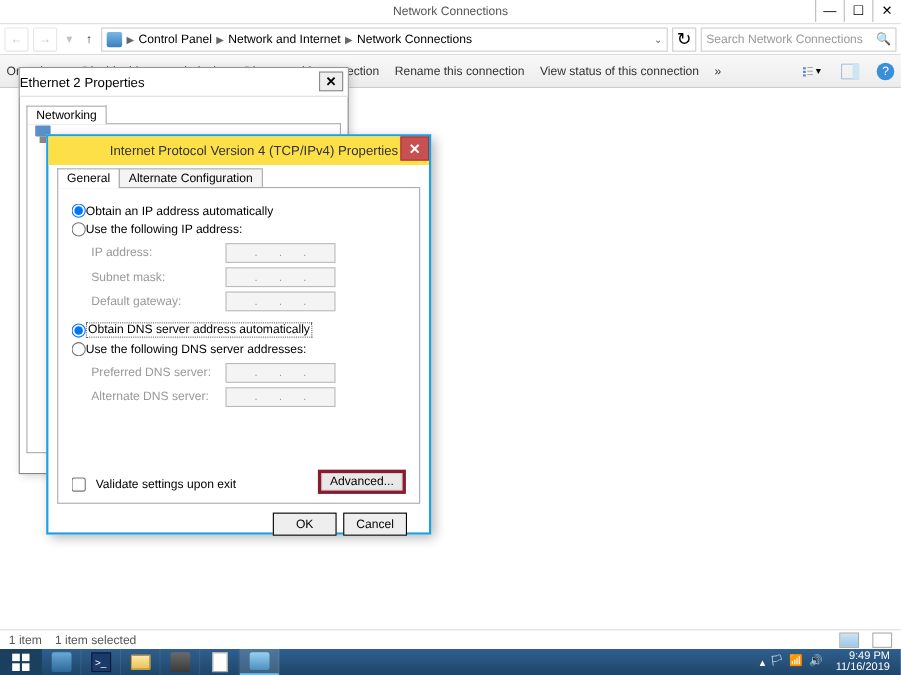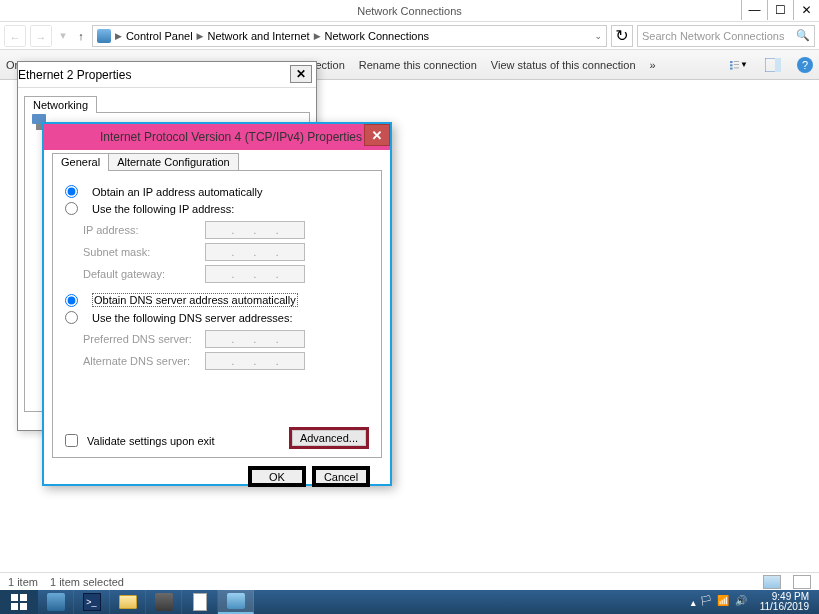--- a/index.html
+++ b/index.html
@@ -33,41 +33,41 @@
 .eth2win { position: absolute; left: 17px; top: 61px; width: 300px; height: 370px; background: #fff; border: 1px solid #888; box-shadow: 2px 2px 8px rgba(0,0,0,0.2); }
 .eth2win .hdr { height: 26px; background: #fff; display: flex; align-items: center; justify-content: flex-start; font-size: 12px; position: relative; border-bottom: 1px solid #ddd; }
 .eth2win .hdr .xbtn { position: absolute; right: 4px; top: 3px; width: 22px; height: 18px; border: 1px solid #888; background: #eee; display: flex; align-items: center; justify-content: center; font-size: 12px; font-weight: bold;}
 .eth2win .tabs { margin: 6px; }
 .eth2win .tab { display: inline-block; border: 1px solid #aaa; border-bottom: none; padding: 2px 8px; font-size: 11px; background: #fff; position: relative; top: 1px;}
 .eth2win .tabbody { border: 1px solid #aaa; height: 300px; background: #fff;}
 .eth2win .adapter-icon { position:absolute; left: 12px; top: 48px; width: 18px; height: 22px; }
 
 
 .ipv4win { position: absolute; left: 42px; top: 122px; width: 350px; height: 364px; background: #fff; border: 2px solid #1ba1e2; box-shadow: 3px 3px 10px rgba(0,0,0,0.3);}
-.ipv4win .hdr { height: 26px; background: #ec4899; display: flex; align-items: center; justify-content: flex-end; font-size: 12px; position: relative; padding-right: 28px;}
+.ipv4win .hdr { height: 26px; background: #fde047; display: flex; align-items: center; justify-content: flex-end; font-size: 12px; position: relative; padding-right: 28px;}
 .ipv4win .hdr .title { color: #333; font-size: 12px;}
 .ipv4win .hdr .xbtn { position: absolute; right: 0; top: 0; width: 26px; height: 22px; background: #c75050; border: 1px solid #a83838; color: #fff; display: flex; align-items: center; justify-content: center; font-weight: bold; font-size: 13px;}
 .ipv4win .inner { padding: 2px 8px 8px 8px; }
 .ipv4win .tabs { display:flex; font-size: 11px; position: relative; top: 1px; z-index: 1;}
 .ipv4win .tab { border: 1px solid #aaa; border-bottom: none; padding: 2px 8px; background: #fff; margin-right: -1px;}
 .ipv4win .tab.inactive { background: #f4f4f4; border-bottom: 1px solid #aaa;}
 .ipv4win .tabbody { border: 1px solid #aaa; padding: 10px 12px; height: 288px; font-size: 11px; position: relative;}
 .ipv4win .desc { color: #333; line-height: 1.3; margin-bottom: 10px;}
-.ipv4win .radiorow { display: flex; align-items: center; gap: 14px; margin: 4px 0;}
+.ipv4win .radiorow { display: flex; align-items: center; gap: 0; margin: 4px 0;}
 .ipv4win .radiorow input { margin: 0;}
 .ipv4win .radiorow.dotted label { border: 1px dotted #666; padding: 0 1px;}
 .ipv4win .fields { margin: 2px 0 8px 18px;}
 .ipv4win .frow { display: flex; align-items: center; height: 22px;}
 .ipv4win .frow .lbl { width: 122px; color: #999;}
 .ipv4win .frow .ipbox { width: 100px; height: 18px; border: 1px solid #bbb; background: #f4f4f4; display:flex; align-items:center; justify-content: space-evenly; font-size: 10px; color: #999; padding: 0 6px;}
 .ipv4win .validate { display:flex; align-items:center; gap: 9px; position: absolute; bottom: 10px; left: 12px;}
 .ipv4win .validate input { margin: 0;}
 .ipv4win .advbtn { position: absolute; bottom: 8px; right: 12px; padding: 2px 8px; border: 3px solid #8b1a2e; background: #e8e8e8; font-size: 11px; box-shadow: inset 0 0 0 1px #ccc;}
 .ipv4win .okcancel { display: flex; gap: 6px; justify-content: flex-end; padding: 8px 12px 0 0;}
-.ipv4win .okcancel button { width: 58px; height: 21px; font-size: 11px; border: 4px solid #000000; background: #eee;}
+.ipv4win .okcancel button { width: 58px; height: 21px; font-size: 11px; border: 1px solid #000000; background: #eee;}
 
 
 .statusbar { position: absolute; bottom: 24px; left: 0; right: 0; height: 18px; border-top: 1px solid #ddd; display: flex; align-items: center; padding: 0 8px; font-size: 11px; color: #555; gap: 12px;}
 .statusbar .spacer { flex: 1; }
 .statusbar .viewicon { width: 18px; height: 14px; border: 1px solid #aaa;}
 
 
 .taskbar { position: absolute; bottom: 0; left: 0; right: 0; height: 24px; background: linear-gradient(#2f5f8f,#1f4568); display: flex; align-items: center;}
 .taskbar .start { width: 38px; height: 24px; background: #1a3f5f; display:flex;align-items:center;justify-content:center;}
 .taskbar .start svg { width: 16px; height: 16px;}

